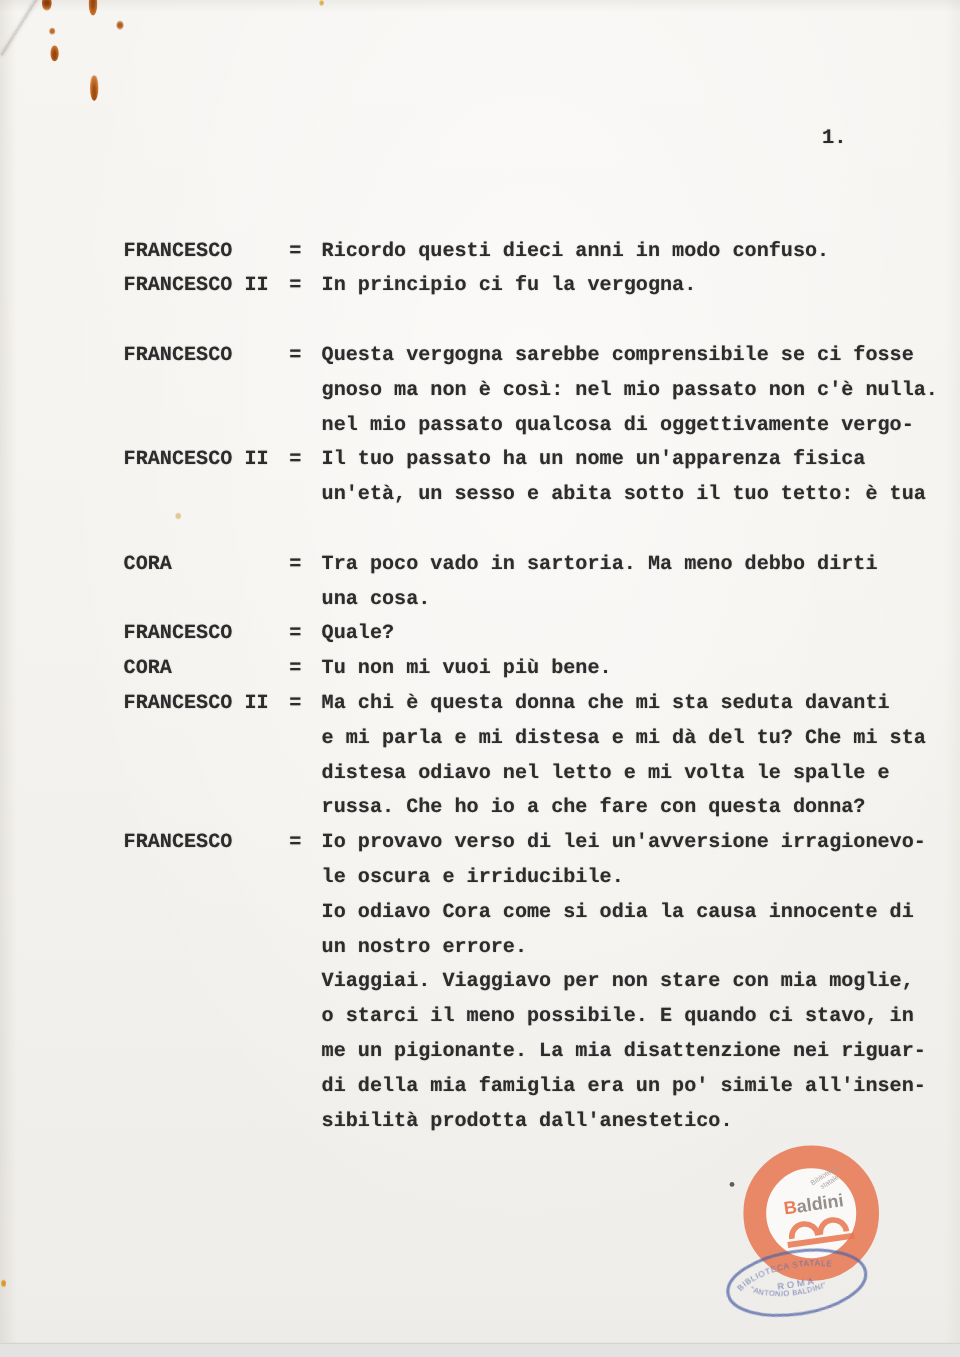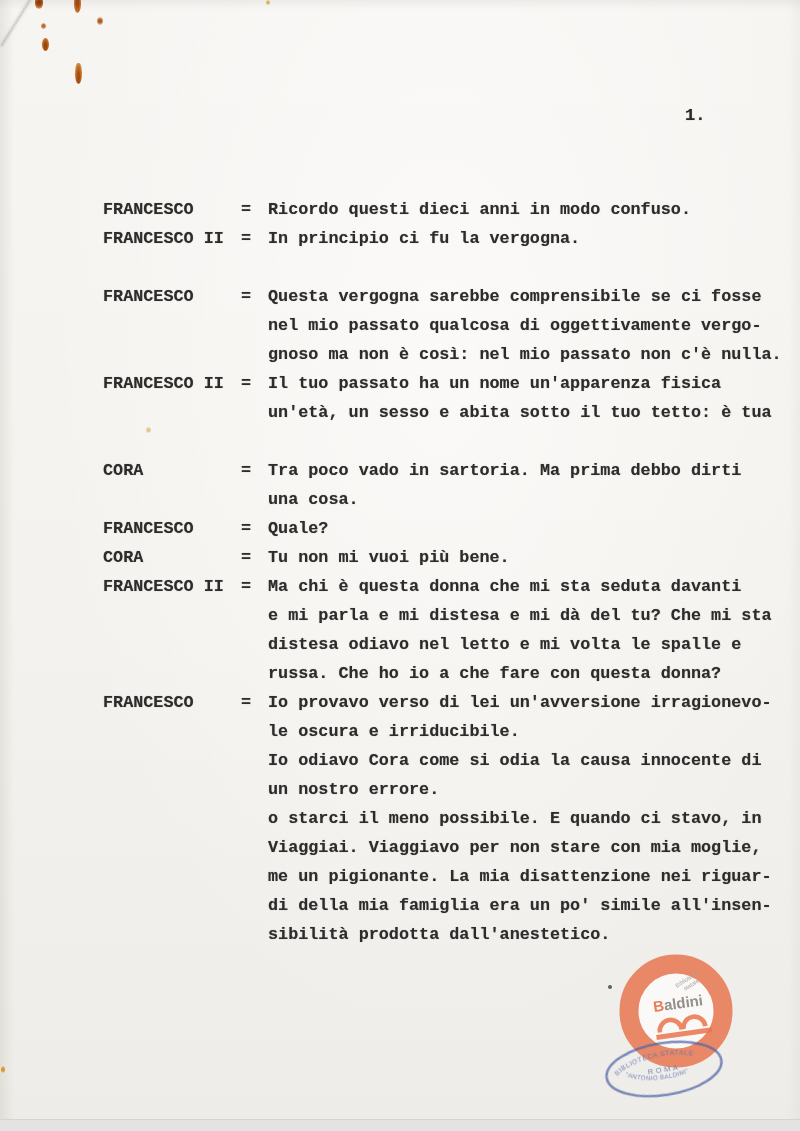--- a/index.html
+++ b/index.html
@@ -99,41 +99,41 @@
         <span class="text">In principio ci fu la vergogna.</span>
       </div>
       <div class="row gap">
         <span class="speaker">FRANCESCO</span>
         <span class="eq">=</span>
         <span class="text">Questa vergogna sarebbe comprensibile se ci fosse</span>
       </div>
       <div class="row">
         <span class="speaker"></span>
         <span class="eq"></span>
+        <span class="text">gnoso ma non è così: nel mio passato non c'è nulla.</span>
+      </div>
+      <div class="row">
+        <span class="speaker"></span>
+        <span class="eq"></span>
         <span class="text">nel mio passato qualcosa di oggettivamente vergo-</span>
-      </div>
-      <div class="row">
-        <span class="speaker"></span>
-        <span class="eq"></span>
-        <span class="text">gnoso ma non è così: nel mio passato non c'è nulla.</span>
       </div>
       <div class="row">
         <span class="speaker">FRANCESCO II</span>
         <span class="eq">=</span>
         <span class="text">Il tuo passato ha un nome un'apparenza fisica</span>
       </div>
       <div class="row">
         <span class="speaker"></span>
         <span class="eq"></span>
         <span class="text">un'età, un sesso e abita sotto il tuo tetto: è tua</span>
       </div>
       <div class="row gap">
         <span class="speaker">CORA</span>
         <span class="eq">=</span>
-        <span class="text">Tra poco vado in sartoria. Ma prima debbo dirti</span>
+        <span class="text">Tra poco vado in sartoria. Ma meno debbo dirti</span>
       </div>
       <div class="row">
         <span class="speaker"></span>
         <span class="eq"></span>
         <span class="text">una cosa.</span>
       </div>
       <div class="row">
         <span class="speaker">FRANCESCO</span>
         <span class="eq">=</span>
         <span class="text">Quale?</span>
@@ -179,26 +179,26 @@
         <span class="text">Io odiavo Cora come si odia la causa innocente di</span>
       </div>
       <div class="row">
         <span class="speaker"></span>
         <span class="eq"></span>
         <span class="text">un nostro errore.</span>
       </div>
       <div class="row">
         <span class="speaker"></span>
         <span class="eq"></span>
+        <span class="text">Viaggiai. Viaggiavo per non stare con mia moglie,</span>
+      </div>
+      <div class="row">
+        <span class="speaker"></span>
+        <span class="eq"></span>
         <span class="text">o starci il meno possibile. E quando ci stavo, in</span>
-      </div>
-      <div class="row">
-        <span class="speaker"></span>
-        <span class="eq"></span>
-        <span class="text">Viaggiai. Viaggiavo per non stare con mia moglie,</span>
       </div>
       <div class="row">
         <span class="speaker"></span>
         <span class="eq"></span>
       </div>
       <div class="row">
         <span class="speaker"></span>
         <span class="eq"></span>
         <span class="text">me un pigionante. La mia disattenzione nei riguar-</span>
       </div>

